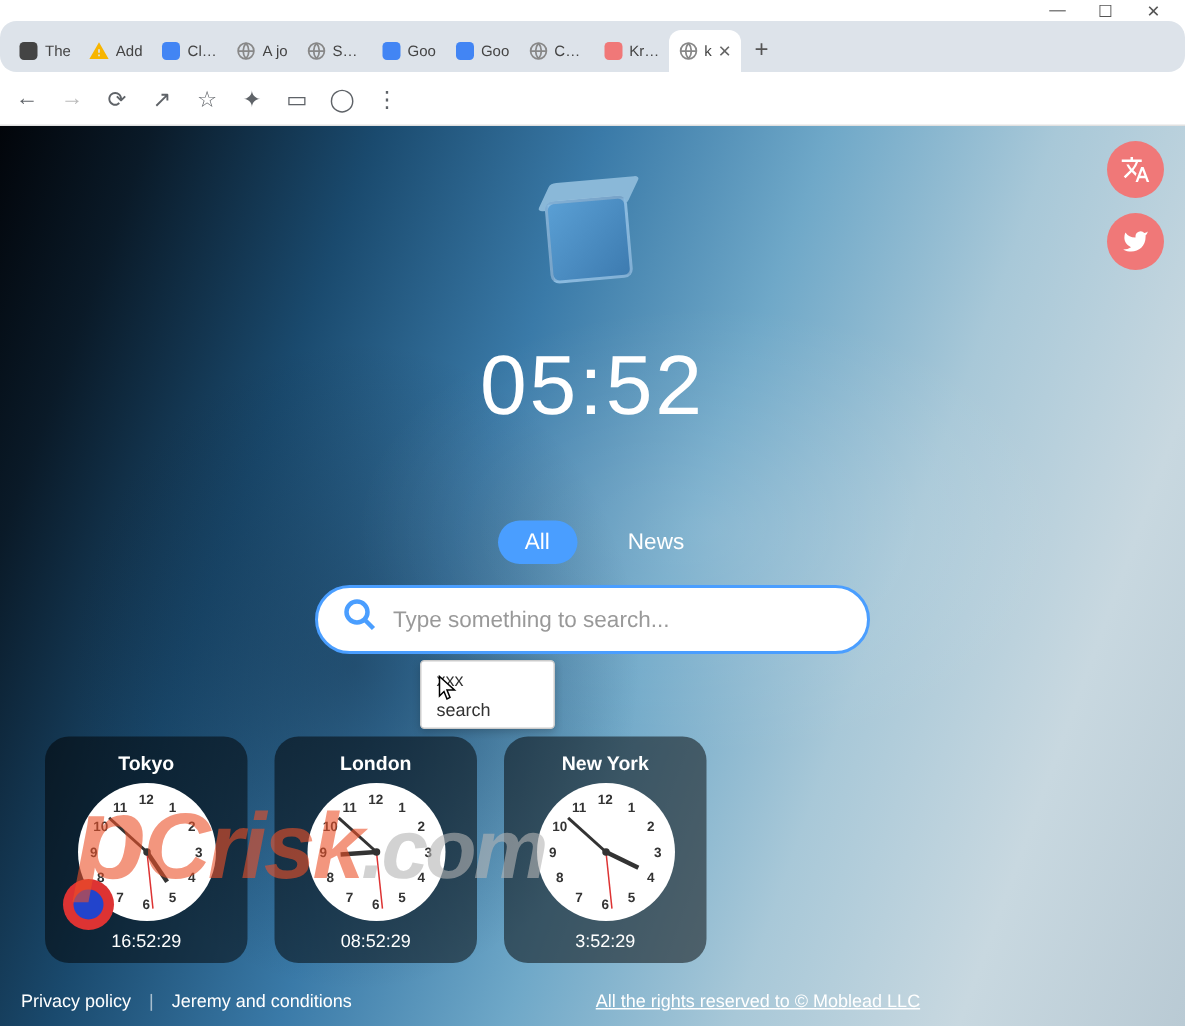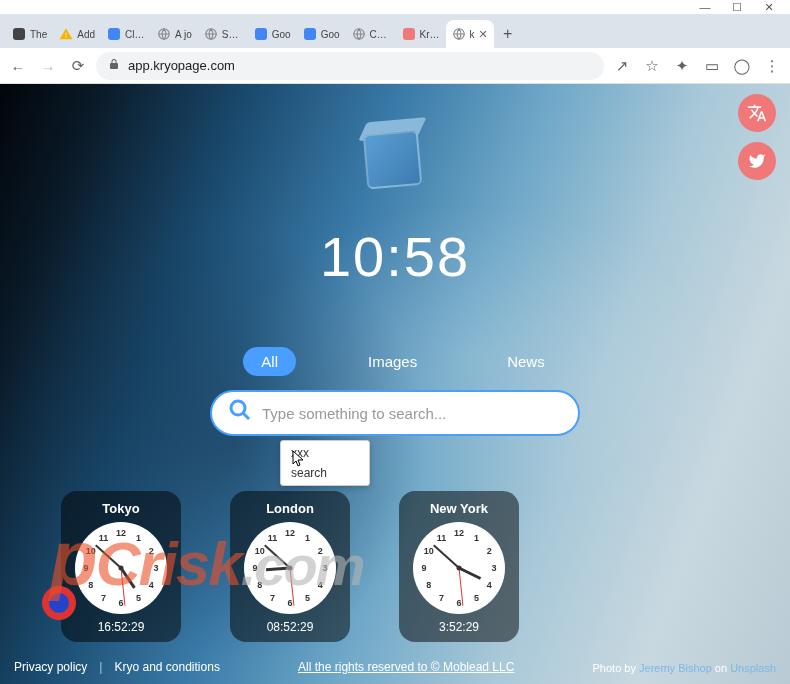--- a/index.html
+++ b/index.html
@@ -4,21 +4,21 @@
 <style>
 * { margin: 0; padding: 0; box-sizing: border-box; font-family: -apple-system, BlinkMacSystemFont, "Segoe UI", Arial, sans-serif; }
 body { width: 790px; height: 684px; overflow: hidden; background: #fff; position: relative; }
 
 
 .titlebar { height: 14px; background: #fff; display: flex; justify-content: flex-end; align-items: center; padding: 0 4px; }
 .winbtns { display: flex; gap: 18px; padding-right: 10px; color: #555; font-size: 11px; }
 .winbtn { width: 14px; text-align: center; cursor: default; }
 
 
-.tabstrip { height: 34px; background: #dde3ea; display: flex; align-items: flex-end; padding: 0 6px; }
+.tabstrip { height: 34px; background: #dde3ea; display: flex; align-items: flex-end; padding: 0 6px; border-radius: 11px; }
 .tab { height: 28px; min-width: 40px; max-width: 50px; display: flex; align-items: center; padding: 0 6px; font-size: 11px; color: #444; border-radius: 8px 8px 0 0; gap: 4px; overflow: hidden; }
 .tab.active { background: #fff; }
 .tab .favicon { width: 14px; height: 14px; flex-shrink: 0; display: flex; align-items: center; justify-content: center; }
 .tab .ttext { white-space: nowrap; overflow: hidden; text-overflow: ellipsis; font-size: 10px; }
 .tab .close { font-size: 11px; color: #666; margin-left: auto; }
 .newtab { width: 28px; height: 28px; display: flex; align-items: center; justify-content: center; color: #555; font-size: 16px; }
 
 
 .toolbar { height: 36px; background: #fff; display: flex; align-items: center; padding: 0 6px; gap: 6px; border-bottom: 1px solid #e1e1e1; }
 .navbtn { width: 24px; height: 24px; display: flex; align-items: center; justify-content: center; color: #5f6368; font-size: 15px; }
@@ -39,39 +39,39 @@
 
 .center { position: absolute; left: 50%; transform: translateX(-50%); top: 40px; text-align: center; color: #fff; width: 100%; }
 .logo { width: 80px; height: 80px; margin: 0 auto 20px; position: relative; }
 .cube { width: 70px; height: 70px; margin: 0 auto; position: relative; transform: rotate(-5deg); }
 .cube-top { position: absolute; width: 60px; height: 30px; background: #8ab8d8; top: -10px; left: 5px; transform: skewX(-30deg) scaleY(0.6); border-radius: 4px; }
 .cube-front { position: absolute; width: 55px; height: 55px; background: linear-gradient(135deg, #5a9fd4, #3d7bb0); border-radius: 6px; top: 8px; left: 5px; border: 2px solid rgba(255,255,255,0.3); }
 .clock-main { font-size: 56px; font-weight: 300; letter-spacing: 2px; }
 .date-main { font-size: 15px; margin-top: -2px; }
 
 
-.searchtabs { display: flex; justify-content: center; gap: 54px; margin-top: 58px; font-size: 15px; color: #fff; padding-left: 16px; }
+.searchtabs { display: flex; justify-content: center; gap: 16px; margin-top: 58px; font-size: 15px; color: #fff; padding-left: 16px; }
 .stab { padding: 6px 18px; border-radius: 16px; cursor: pointer; }
 .stab.active { background: #4a9eff; }
 
 
 .searchwrap { width: 370px; margin: 14px auto 0; position: relative; }
 .searchbar { width: 100%; height: 46px; background: #fff; border: 2px solid #4a9eff; border-radius: 23px; display: flex; align-items: center; padding: 0 16px; gap: 10px; }
 .searchicon { color: #4a9eff; font-size: 24px; }
 .searchinput { flex: 1; border: none; outline: none; font-size: 15px; color: #333; background: transparent; }
 .searchinput::placeholder { color: #999; }
 
 
 .suggestbox { position: absolute; top: 50px; left: 70px; width: 90px; background: #fff; border: 1px solid #ccc; border-radius: 3px; box-shadow: 0 2px 6px rgba(0,0,0,0.2); text-align: left; padding: 2px 0; z-index: 100; color: #333; font-size: 12px; }
 .suggitem { padding: 3px 10px; }
 .cursor { position: absolute; top: 60px; left: 82px; font-size: 14px; color: #000; z-index: 101; }
 
 
 .clocks { position: absolute; bottom: 42px; left: 30px; display: flex; gap: 18px; }
-.clockcard { width: 120px; background: rgba(0,0,0,0.5); border-radius: 16px; padding: 10px 8px 8px; text-align: center; color: #fff; margin-left: 31px; }
+.clockcard { width: 135px; background: rgba(0,0,0,0.5); border-radius: 16px; padding: 10px 8px 8px; text-align: center; color: #fff; }
 .clockcity { font-size: 13px; font-weight: 600; margin-bottom: 6px; }
 .clockface { width: 92px; height: 92px; background: #fff; border-radius: 50%; margin: 0 auto; position: relative; }
 .clockface .num { position: absolute; font-size: 9px; color: #333; transform: translate(-50%, -50%); font-weight: bold; }
 .hand { position: absolute; left: 50%; bottom: 50%; transform-origin: bottom center; background: #333; }
 .hand.hour { width: 3px; height: 24px; }
 .hand.min { width: 2px; height: 34px; }
 .hand.sec { width: 1px; height: 38px; background: #d33; }
 .centerdot { position: absolute; left: 50%; top: 50%; width: 5px; height: 5px; background: #333; border-radius: 50%; transform: translate(-50%,-50%); }
 .badge { position: absolute; left: 42px; bottom: 64px; width: 34px; height: 34px; background: #d33; border-radius: 50%; z-index: 20; display:flex; align-items:center; justify-content:center; }
 .badge::before { content:""; width: 20px; height:20px; background:#2244cc; border-radius:50%; }
@@ -178,28 +178,20 @@
       <span class="ttext">k</span>
       <span class="close">✕</span>
     </div>
     <div class="newtab">+</div>
   </div>
 
 <div class="toolbar">
   <span class="navbtn">←</span>
   <span class="navbtn disabled">→</span>
   <span class="navbtn">⟳</span>
-  <div class="addressbar">
-    <span class="lock">
-      <svg width="12" height="12" viewBox="0 0 24 24" fill="#5f6368">
-          <path d="M12 2a5 5 0 00-5 5v3H6a2 2 0 00-2 2v8a2 2 0 002 2h12a2 2 0 002-2v-8a2 2 0 00-2-2h-1V7a5 5 0 00-5-5zm-3 5a3 3 0 116 0v3H9V7z"></path>
-        </svg>
-    </span>
-    <span class="url">app.kryopage.com</span>
-  </div>
   <span class="toolicon">↗</span>
   <span class="toolicon">☆</span>
   <span class="toolicon">✦</span>
   <span class="toolicon">▭</span>
   <span class="toolicon">◯</span>
   <span class="toolicon">⋮</span>
 </div>
 
 <div class="content">
   <div class="wave-overlay"></div>
@@ -217,25 +209,24 @@
     </div>
   </div>
 
   <div class="center">
     <div class="logo">
       <div class="cube">
           <div class="cube-top"></div>
           <div class="cube-front"></div>
         </div>
     </div>
-    <div class="clock-main">10:58</div>
+    <div class="clock-main">05:52</div>
 
     <div class="searchtabs" id="searchtabs">
         <div class="stab active">All</div>
-        <div class="stab">Images</div>
         <div class="stab">News</div>
       </div>
 
     <div class="searchwrap">
       <div class="searchbar">
         <span class="searchicon">
           <svg width="24" height="24" viewBox="0 0 24 24" fill="none" stroke="#4a9eff" stroke-width="3">
               <circle cx="10" cy="10" r="7"></circle>
               <line x1="21" y1="21" x2="15" y2="15"></line>
             </svg>
@@ -326,20 +317,17 @@
   <div class="wm">
     <span class="big">p</span>Crisk<span class="dom">.com</span>
   </div>
 
   <div class="badge"></div>
 
   <div class="footer">
     <div class="footer-left">
       <span class="flink">Privacy policy</span>
       <span class="sep">|</span>
-      <span class="flink">Kryo and conditions</span>
+      <span class="flink">Jeremy and conditions</span>
     </div>
     <div class="footer-mid">All the rights reserved to © Moblead LLC</div>
-    <div class="footer-right">
-      <span>Photo by </span><a>Jeremy Bishop</a><span> on </span><a>Unsplash</a>
-    </div>
   </div>
 </div>
 
 </body></html>

